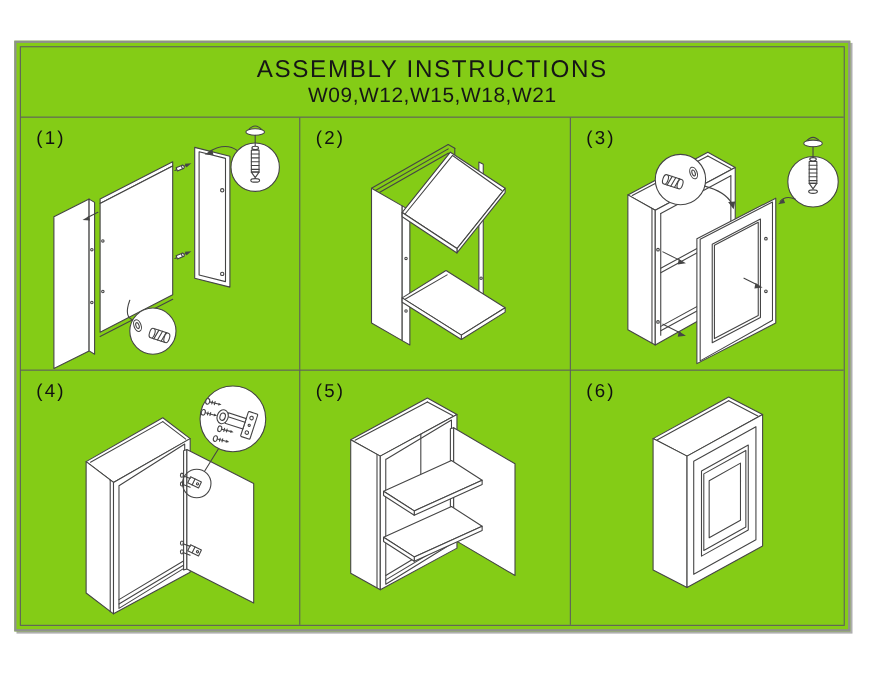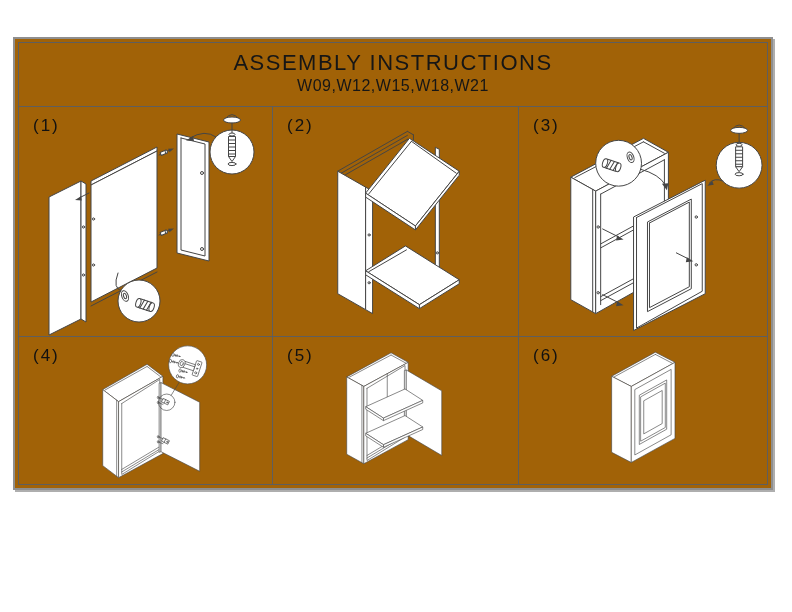--- a/index.html
+++ b/index.html
@@ -1,23 +1,23 @@
 <!DOCTYPE html>
 <html><head>
 <meta charset="utf-8">
 <style>
   *{box-sizing:border-box;margin:0;padding:0}
   html,body{width:792px;height:612px;background:#fff;overflow:hidden;
     font-family:"Liberation Sans", sans-serif;}
-  .sheet{position:absolute;left:13px;top:37px;width:760px;height:453px;
-    border:2px solid #8f8f8f;background:#a16207;box-shadow:2px 2px 0 #aeaeae;}
+  .sheet{position:absolute;left:13px;top:37px;width:760px;height:537px;
+    border:2px solid #8f8f8f;background:#84cc16;box-shadow:2px 2px 0 #aeaeae;}
   .inner{position:absolute;inset:3px;border:1px solid #5e5e5e;display:flex;flex-direction:column;}
   .header{height:64px;border-bottom:1px solid #5e5e5e;text-align:center;padding-top:7px;}
   .title{font-size:22px;letter-spacing:1.5px;color:#161616;}
-  .subtitle{font-size:16px;letter-spacing:.5px;color:#161616;margin-top:1px;}
+  .subtitle{font-size:19px;letter-spacing:.5px;color:#161616;margin-top:1px;}
   .grid{flex:1;display:grid;grid-template-columns:253px 246px 1fr;grid-template-rows:229px 1fr;}
   .cell{position:relative;}
   .bl{border-left:1px solid #5e5e5e;}
   .bt{border-top:1px solid #5e5e5e;}
   .plabel{position:absolute;left:14px;top:9px;font-size:17px;letter-spacing:2px;color:#111;z-index:2;}
   .cell svg{position:absolute;inset:0;width:100%;height:100%;}
   .ln{fill:none;stroke:#454545;stroke-width:1;stroke-linejoin:round;stroke-linecap:round;}
   .fw{fill:#fff;stroke:#454545;stroke-width:1;stroke-linejoin:round;}
   .fd{fill:#454545;stroke:none;}
 </style>

